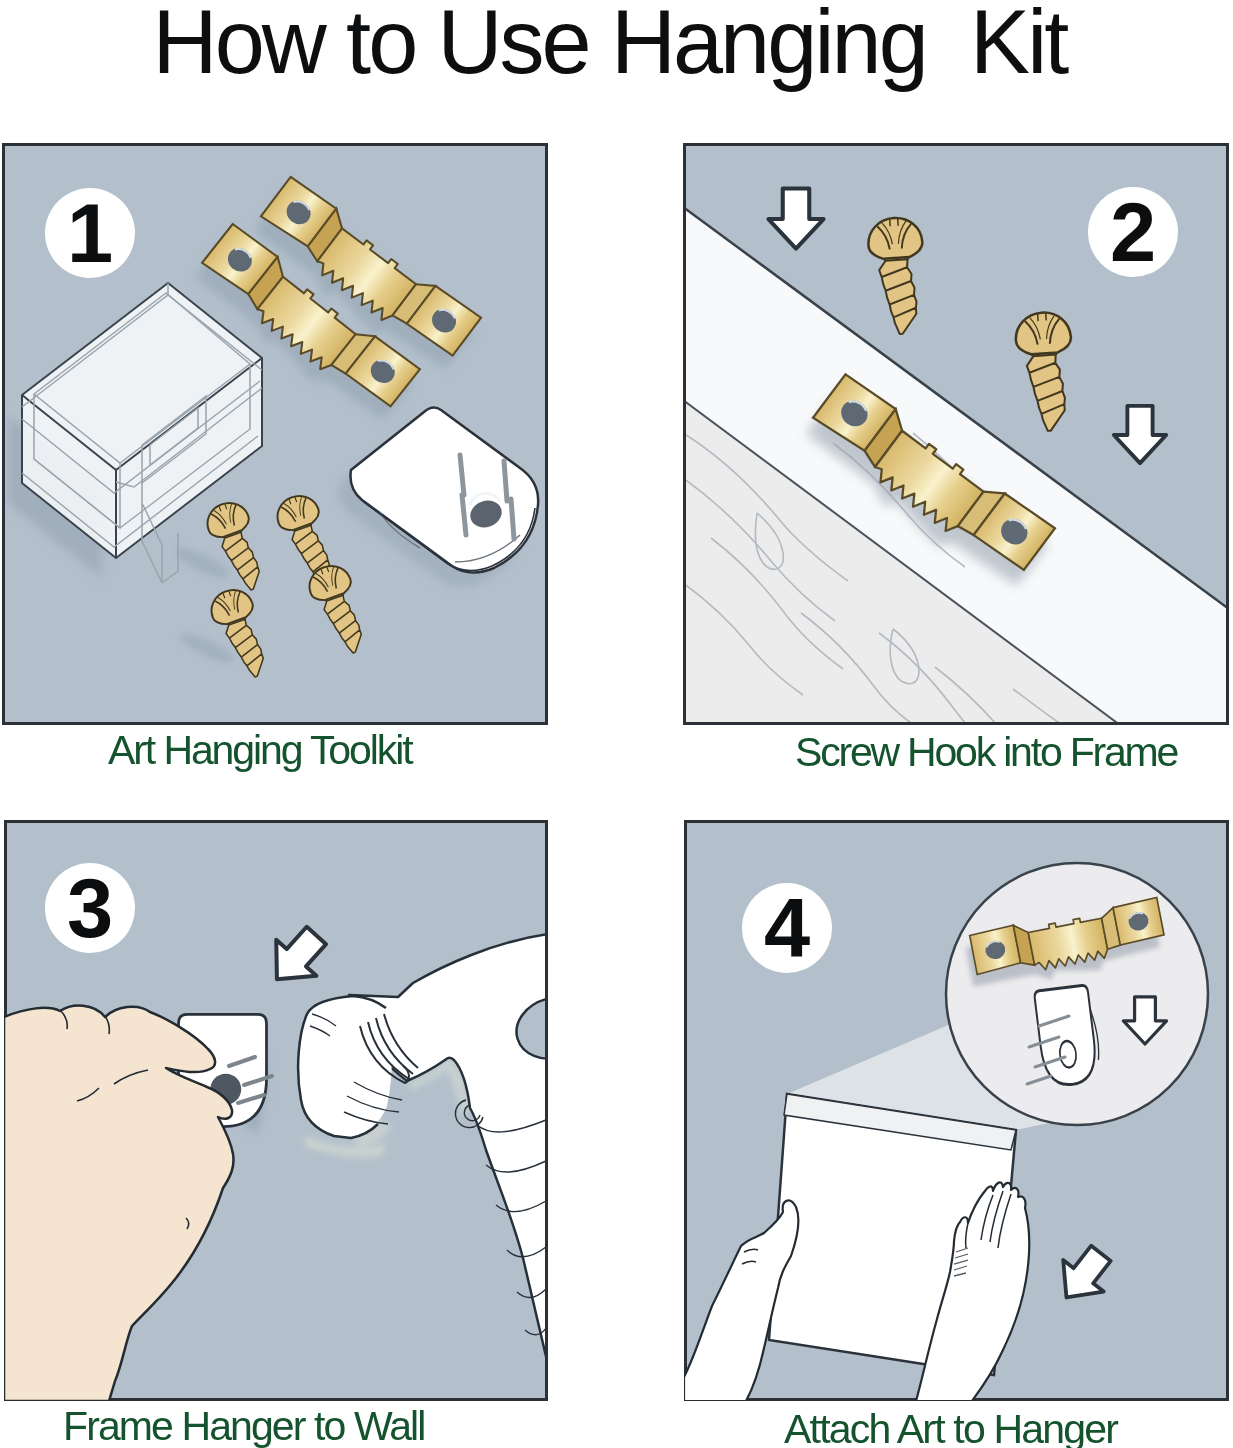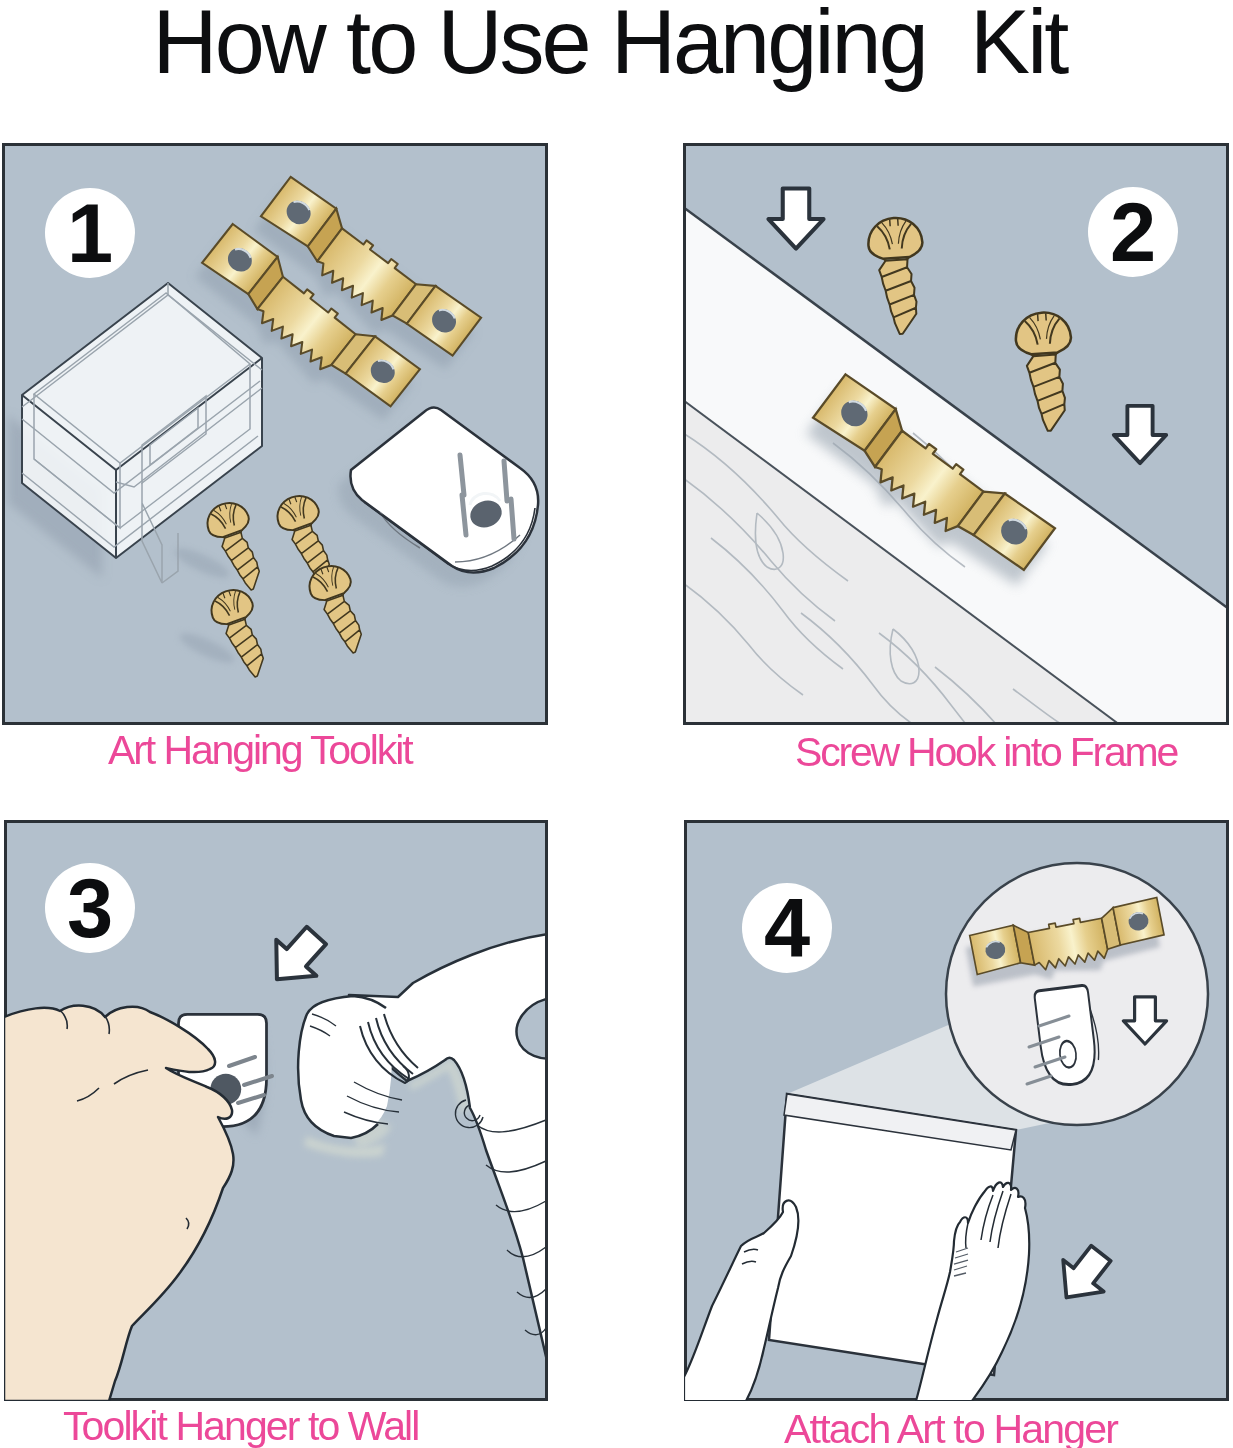--- a/index.html
+++ b/index.html
@@ -1,16 +1,16 @@
 <!DOCTYPE html>
 <html><head><meta charset="utf-8"><style>
 html,body{margin:0;padding:0;background:#fff}
 body{width:1233px;height:1448px;position:relative;overflow:hidden;font-family:"Liberation Sans",sans-serif}
 .panel{position:absolute}
-.cap{position:absolute;color:#ec4899;font-size:41px;white-space:nowrap;line-height:1}
+.cap{position:absolute;color:#14532d;font-size:41px;white-space:nowrap;line-height:1}
 #title{position:absolute;left:-7px;top:-5px;width:1233px;text-align:center;color:#0d0e10;font-size:90px;letter-spacing:-2.9px;line-height:1.06;white-space:nowrap}
 svg{display:block}
 .num{font-family:"Liberation Sans",sans-serif;font-weight:bold;font-size:83px;fill:#0c0d0f}
 </style></head>
 <body>
 <div id="title">How to Use Hanging&nbsp; Kit</div>
 
 <svg width="0" height="0" style="position:absolute">
 <defs>
 <linearGradient id="gold" x1="0" y1="0" x2="1" y2="0">
@@ -255,14 +255,14 @@
   </g>
   <g stroke="#545c66" stroke-width="1.3">
     <path d="M272,432 l12,-4 M271,438 l13,-4 M270,444 l14,-4 M270,450 l13,-4 M270,456 l12,-3"></path>
   </g>
   <circle cx="103" cy="108" r="45" fill="#fff"></circle>
   <text class="num" x="103" y="137" text-anchor="middle">4</text>
 </svg>
 
 <div class="cap" style="left:108px;top:730px;letter-spacing:-2.1px">Art Hanging Toolkit</div>
 <div class="cap" style="left:795px;top:732px;letter-spacing:-2.2px">Screw Hook into Frame</div>
-<div class="cap" style="left:63px;top:1406px;letter-spacing:-1.9px">Toolkit Hanger to Wall</div>
+<div class="cap" style="left:63px;top:1406px;letter-spacing:-1.9px">Frame Hanger to Wall</div>
 <div class="cap" style="left:784px;top:1409px;letter-spacing:-1.8px">Attach Art to Hanger</div>
 
 </body></html>

